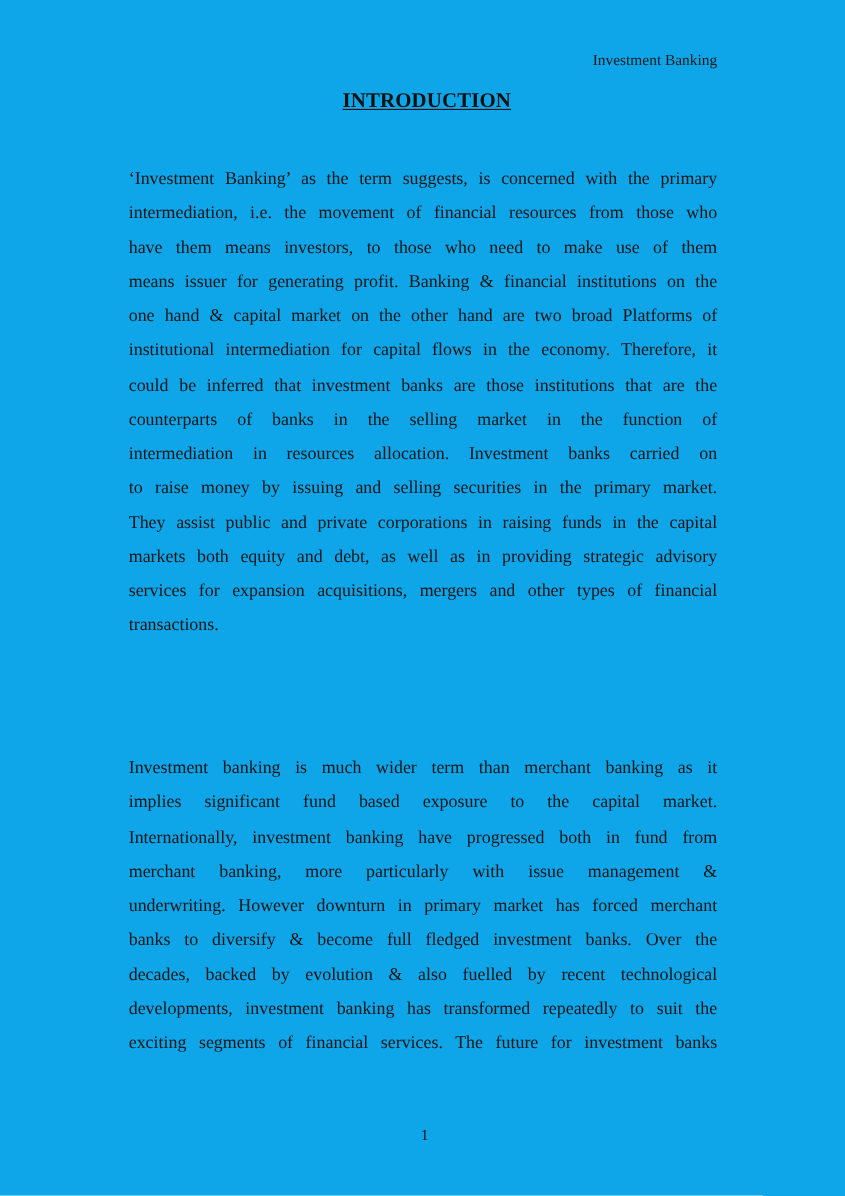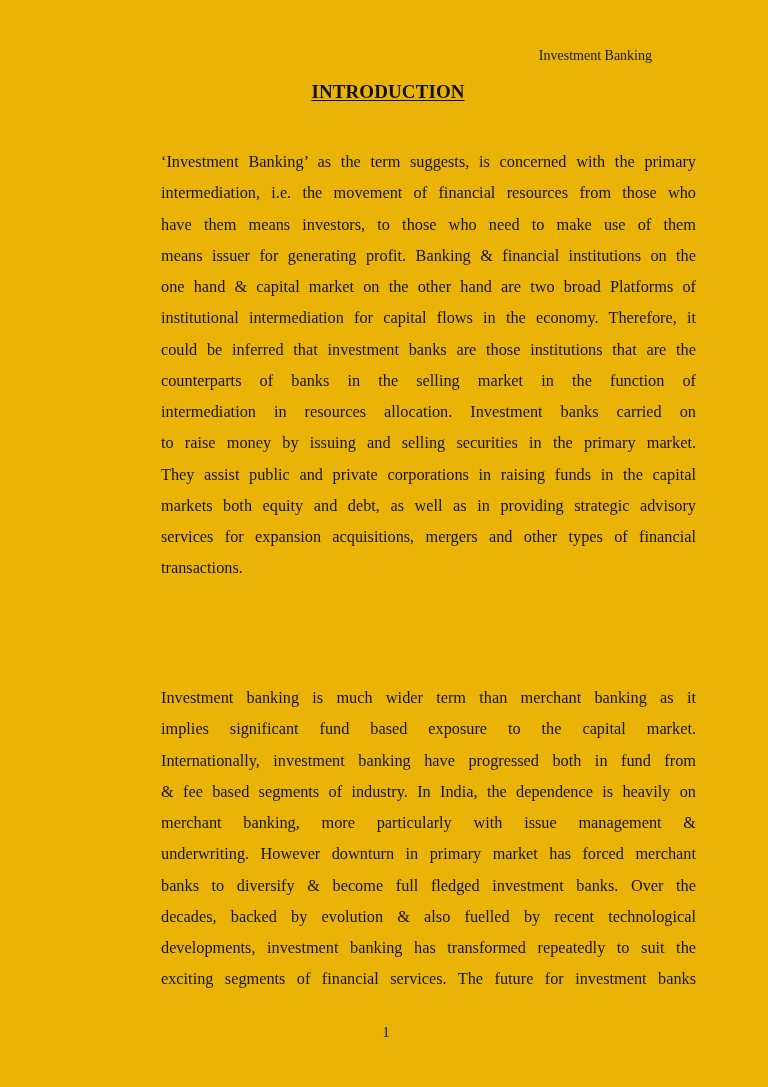--- a/index.html
+++ b/index.html
@@ -13,21 +13,21 @@
       position: relative;
       overflow: hidden;
       font-family: "Liberation Serif", "DejaVu Serif", serif;
       color: #111111;
     }
     .page {
       position: absolute;
       left: 0; top: 0;
       width: 768px;
       height: 1087px;
-      background: #eab308;
+      background: #0ea5e9;
     }
     .running-header {
       position: absolute;
       top: 46px;
       right: 116px;
       font-size: 14px;
       line-height: 20px;
       color: #1a1a1a;
     }
     .title {
@@ -43,21 +43,20 @@
       letter-spacing: 0.1px;
       line-height: 26px;
     }
     .body-text {
       position: absolute;
       left: 117px;
       width: 535px;
       font-size: 16.3px;
       line-height: 31.25px;
       color: #151515;
-      margin-left: 44px;
     }
     .line {
       display: block;
       white-space: nowrap;
       text-align: justify;
       text-align-last: justify;
       height: 31.25px;
     }
     .line.last {
       text-align-last: left;
@@ -98,21 +97,20 @@
     <span class="line">They assist public and private corporations in raising funds in the capital</span>
     <span class="line">markets both equity and debt, as well as in providing strategic advisory</span>
     <span class="line">services for expansion  acquisitions, mergers and other types of financial</span>
     <span class="line last">transactions.</span>
   </div>
 
   <div class="body-text para-2">
     <span class="line">Investment banking is much wider term than merchant banking as it</span>
     <span class="line">implies significant fund based exposure to the capital market.</span>
     <span class="line">Internationally, investment banking have progressed both in fund from</span>
-    <span class="line">&amp; fee based segments of industry. In India, the dependence is heavily on</span>
     <span class="line">merchant banking, more particularly with issue management &amp;</span>
     <span class="line">underwriting. However downturn in primary market has forced merchant</span>
     <span class="line">banks to diversify &amp; become full fledged investment banks. Over the</span>
     <span class="line">decades, backed by evolution &amp; also fuelled by recent technological</span>
     <span class="line">developments, investment banking has transformed repeatedly to suit the</span>
     <span class="line">exciting segments of financial services. The future for investment banks</span>
   </div>
 
   <div class="page-number">1</div>
 

